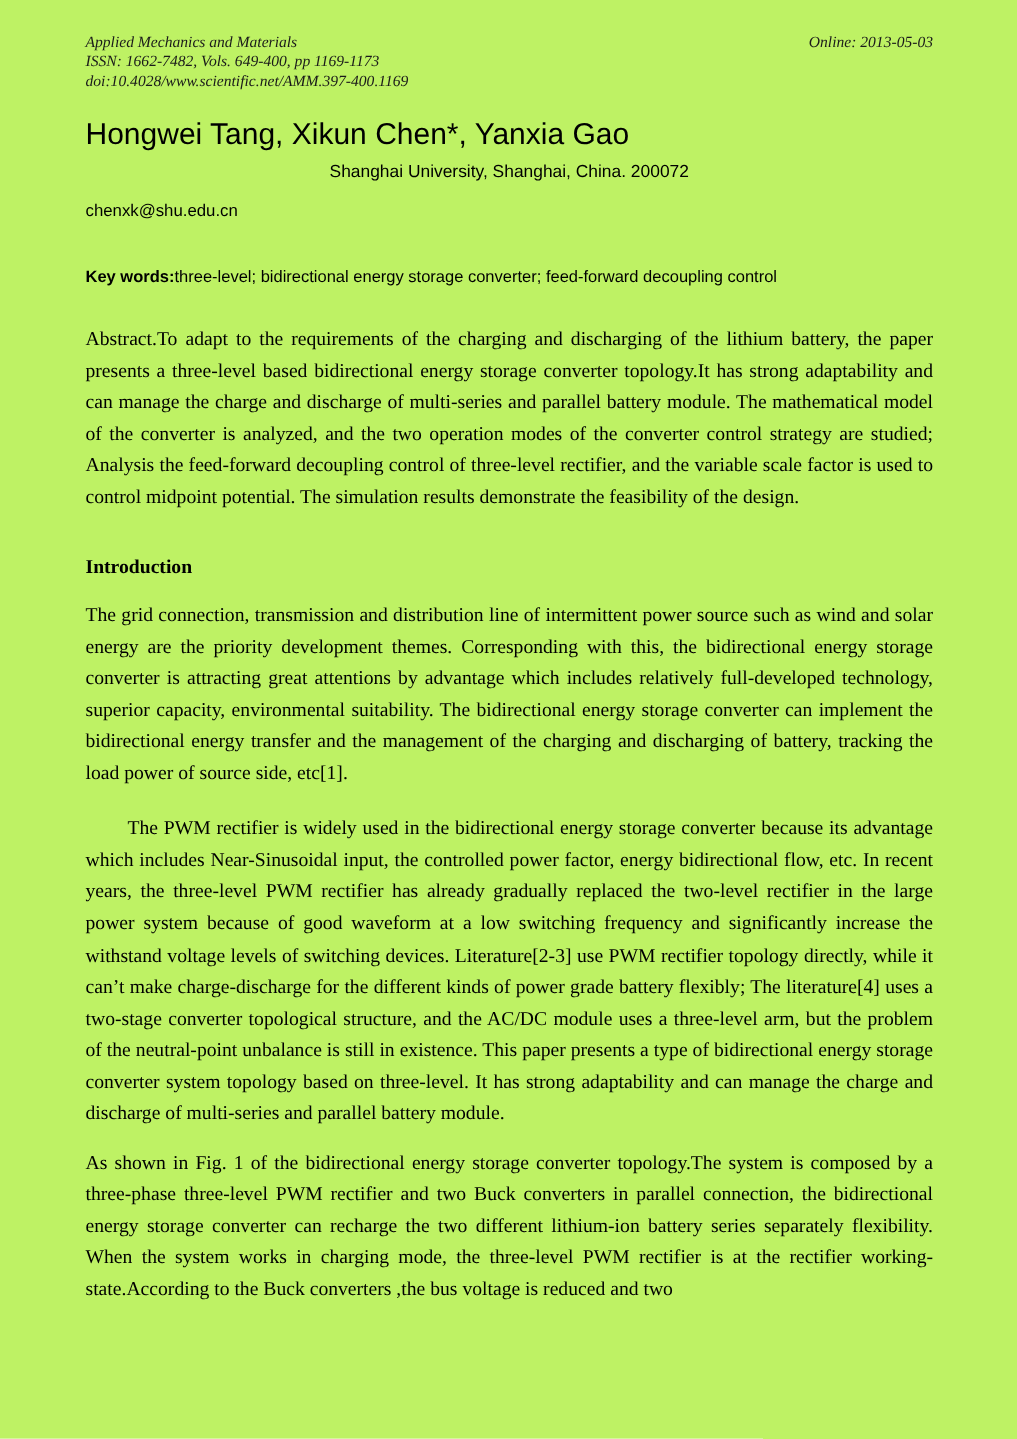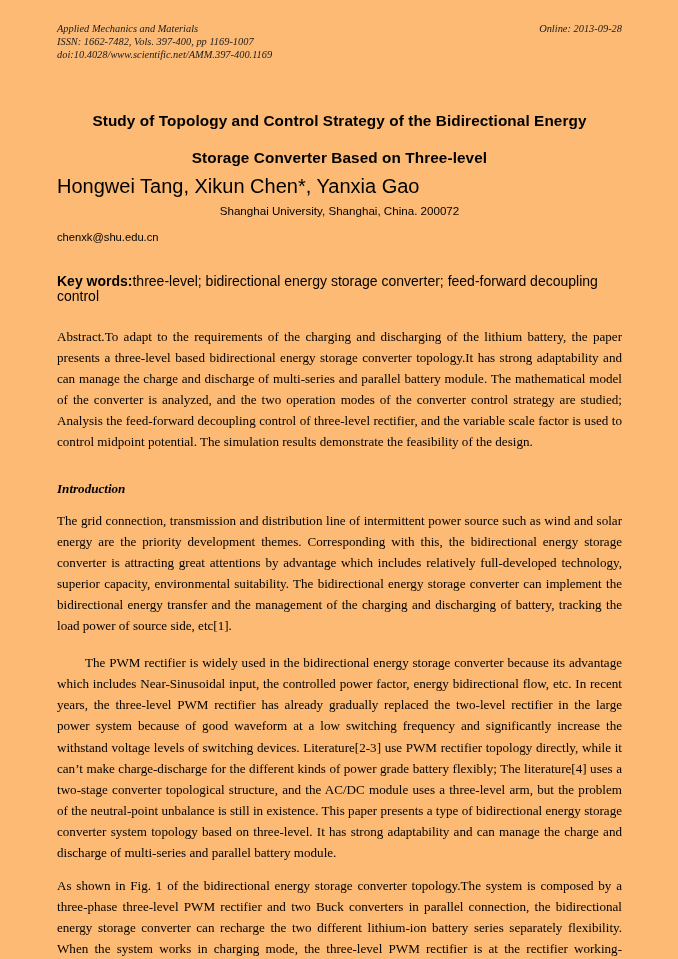--- a/index.html
+++ b/index.html
@@ -12,21 +12,21 @@
     height: 959px;
     overflow: hidden;
     font-family: "Liberation Serif", serif;
     color: #000000;
     -webkit-font-smoothing: antialiased;
   }
   .page {
     position: relative;
     width: 678px;
     height: 959px;
-    background: #fdba74;
+    background: #bef264;
     box-sizing: border-box;
     padding: 22px 56px 0 57px;
   }
 
   
   .journal-header {
     position: relative;
     font-family: "Liberation Serif", serif;
     font-style: italic;
     font-size: 10.4px;
@@ -83,21 +83,21 @@
     font-family: "Liberation Sans", sans-serif;
     font-size: 11.2px;
     line-height: 16px;
     color: #000;
   }
 
   
   .keywords {
     margin-top: 29px;
     font-family: "Liberation Sans", sans-serif;
-    font-size: 14px;
+    font-size: 11px;
     line-height: 15px;
     color: #000;
   }
   .keywords .kw-label {
     font-weight: bold;
   }
 
   
   .body-par {
     text-align: justify;
@@ -114,48 +114,43 @@
   .abstract .abs-label {
     font-weight: normal;
   }
   .section-heading {
     margin-top: 27px;
     font-family: "Liberation Serif", serif;
     font-weight: bold;
     font-size: 13.1px;
     line-height: 18px;
     color: #000;
-    font-style: italic;
   }
   .par-after-heading {
     margin-top: 12px;
   }
   .par-indent {
     text-indent: 28px;
   }
   .par-gap {
     margin-top: 16px;
   }
 </style>
 </head>
 <body>
 
 <div class="page">
 
   <div class="journal-header">
     <span class="hdr-line">Applied Mechanics and Materials</span>
-    <span class="hdr-line">ISSN: 1662-7482, Vols. 397-400, pp 1169-1007</span>
+    <span class="hdr-line">ISSN: 1662-7482, Vols. 649-400, pp 1169-1173</span>
     <span class="hdr-line">doi:10.4028/www.scientific.net/AMM.397-400.1169</span>
-    <span class="online-date">Online: 2013-09-28</span>
+    <span class="online-date">Online: 2013-05-03</span>
   </div>
 
-  <div class="title-block">
-    <span class="title-line">Study of Topology and Control Strategy of the Bidirectional Energy</span>
-    <span class="title-line">Storage Converter Based on Three-level</span>
-  </div>
 
   <div class="authors">Hongwei Tang, Xikun Chen*, Yanxia Gao</div>
   <div class="affiliation">Shanghai University, Shanghai, China. 200072</div>
   <div class="email">chenxk@shu.edu.cn</div>
 
   <div class="keywords">
     <span class="kw-label">Key words:</span><span>three-level; bidirectional energy storage converter; feed-forward decoupling control</span>
   </div>
 
   <p class="body-par abstract">

